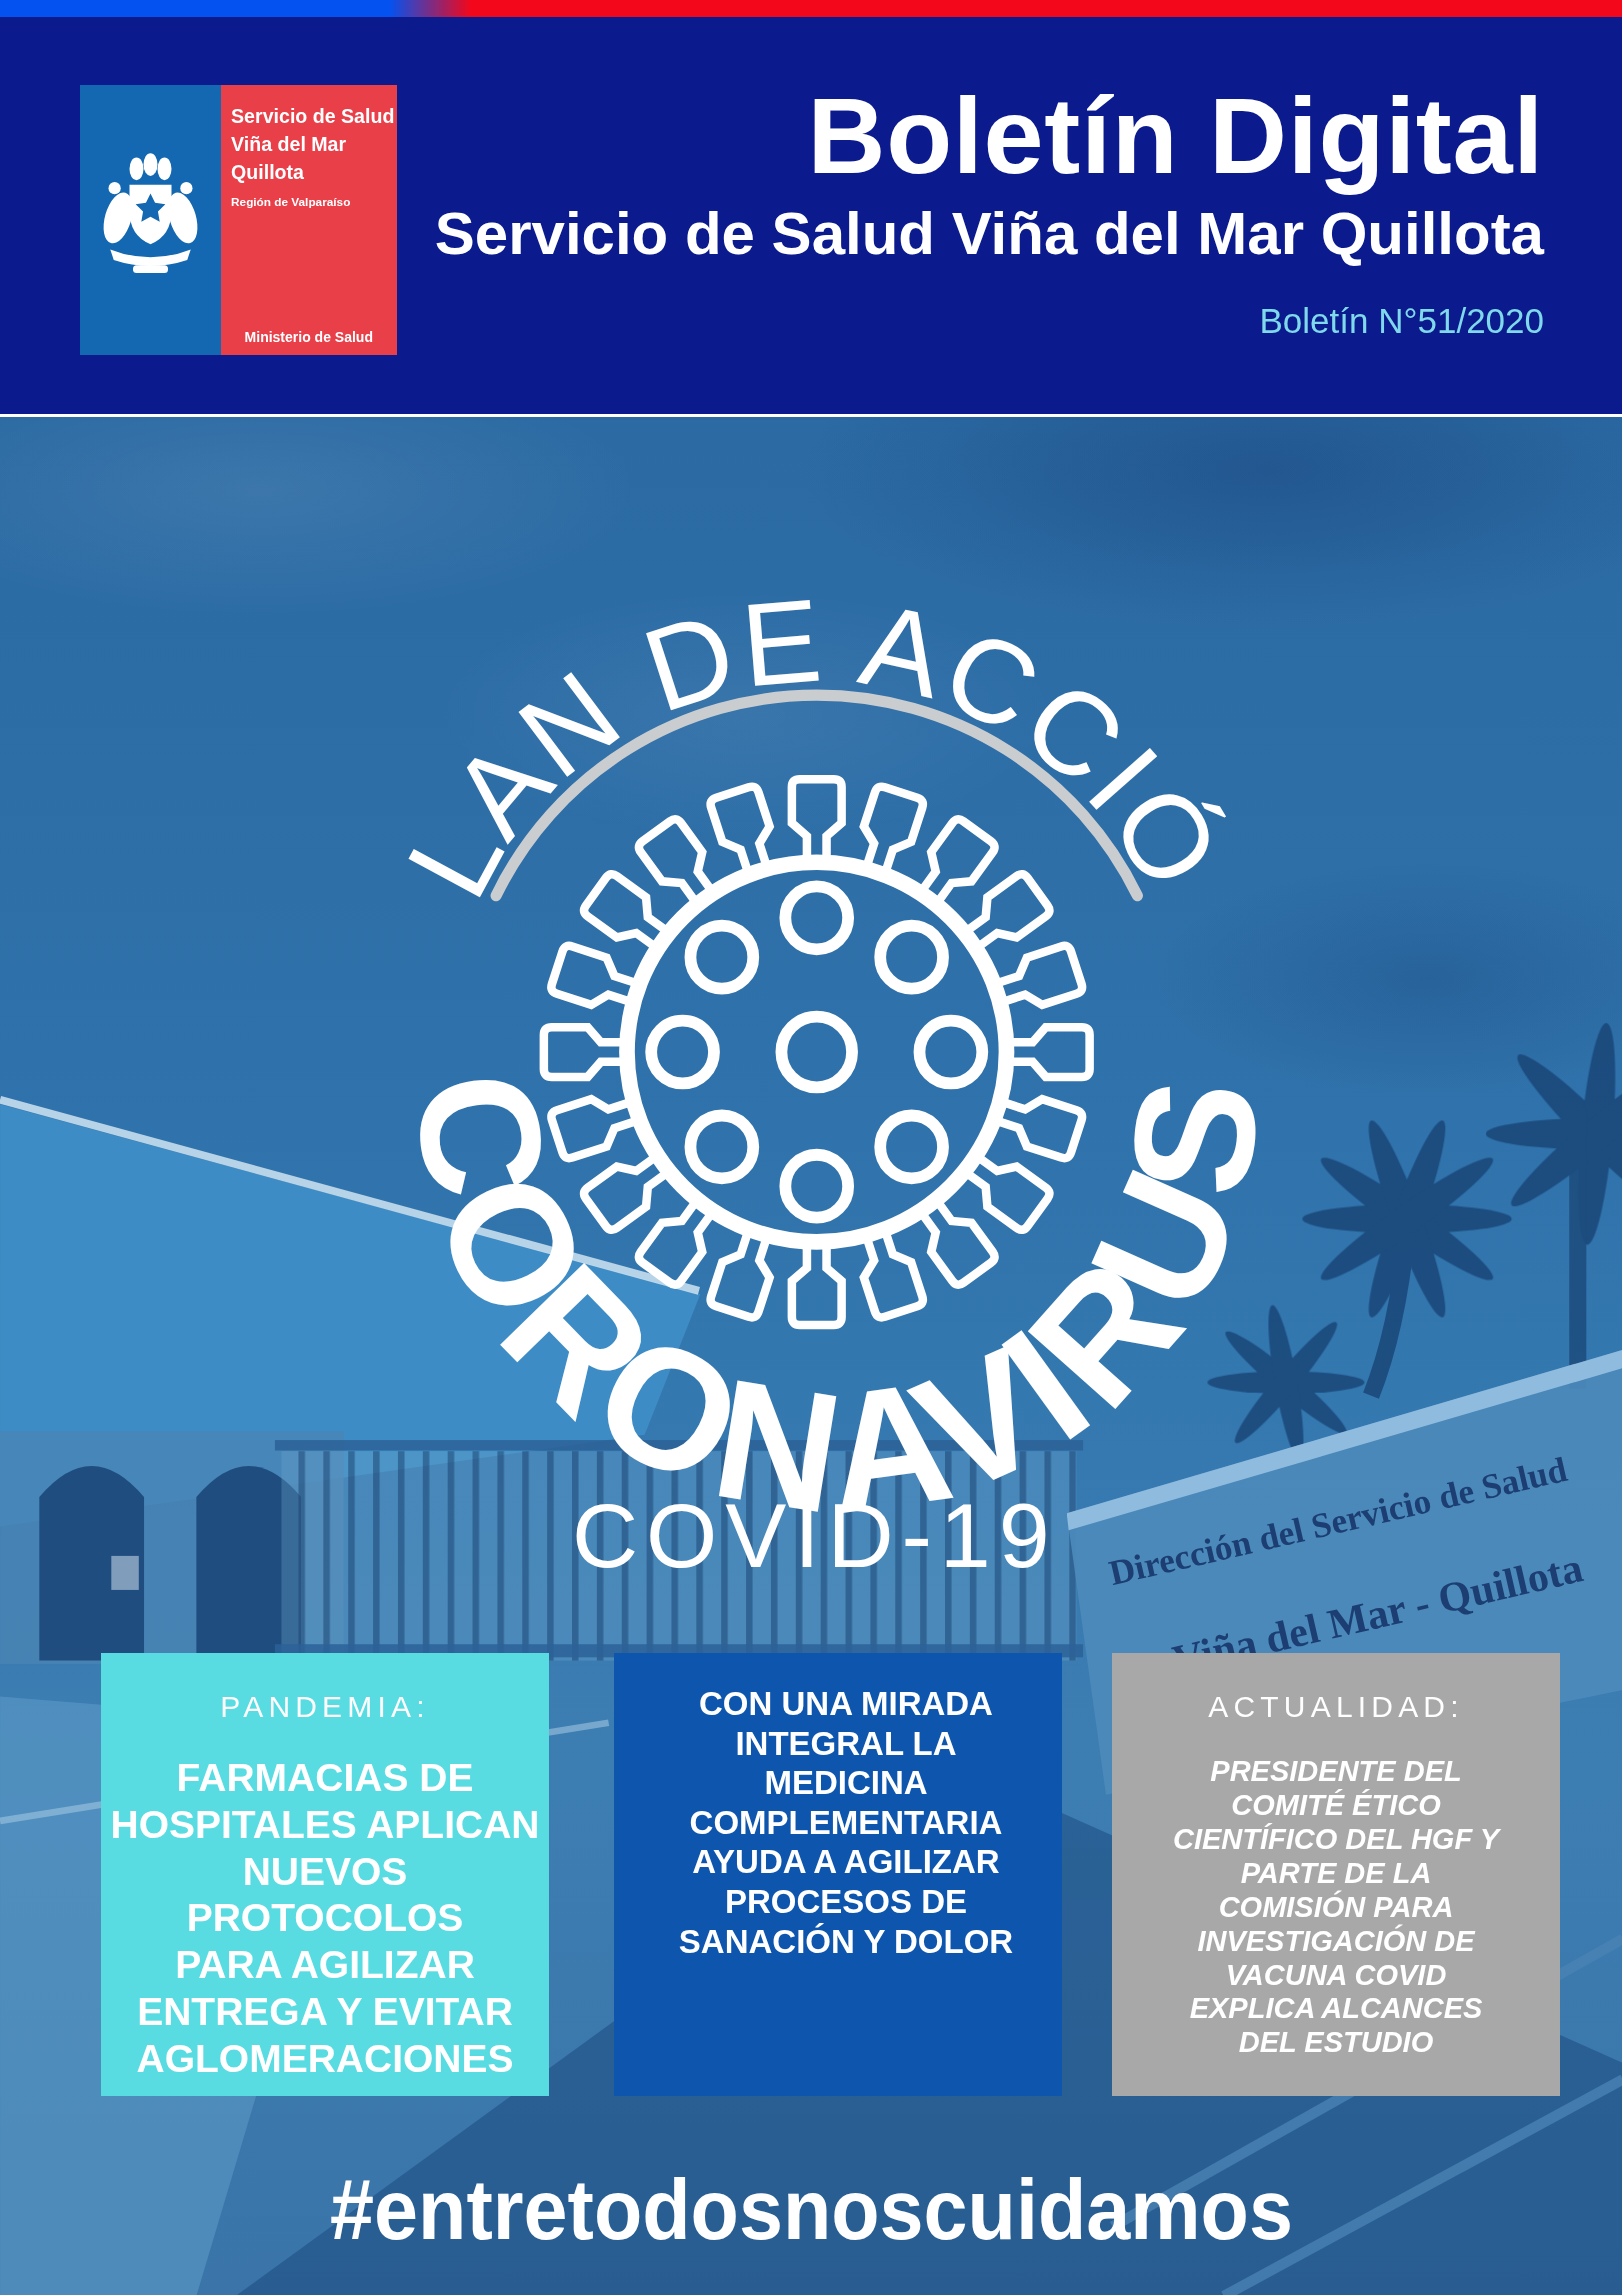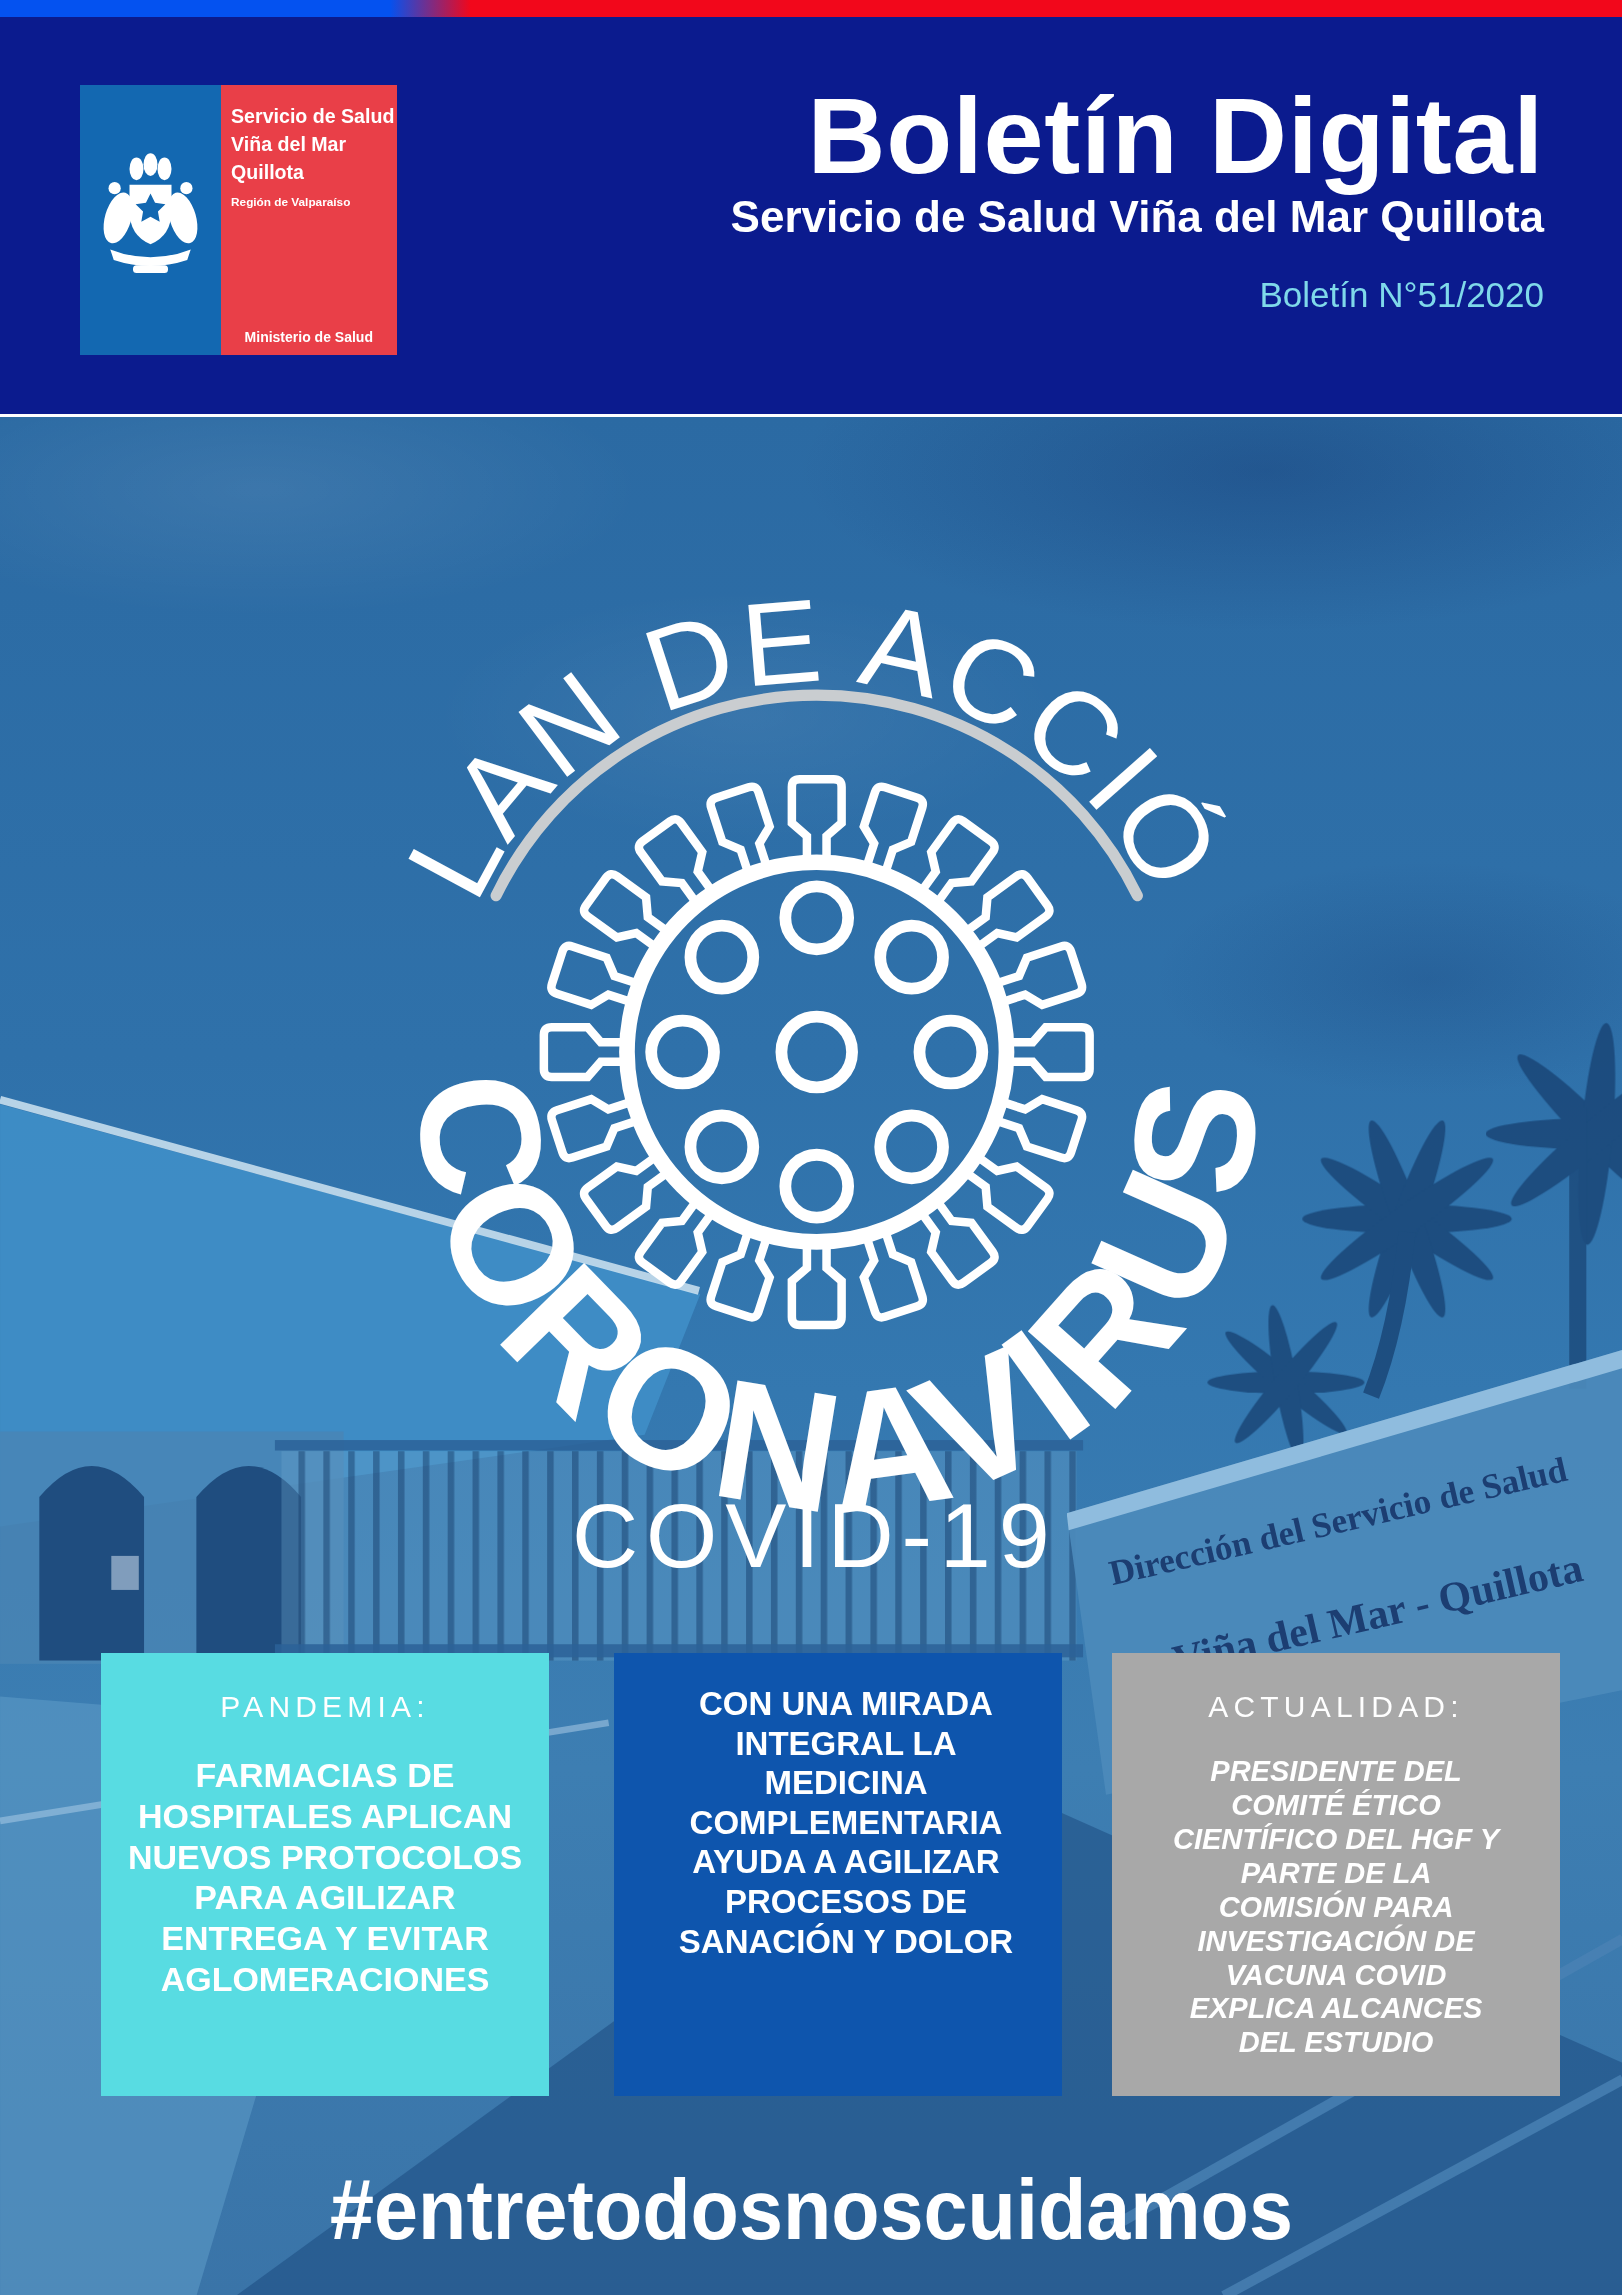--- a/index.html
+++ b/index.html
@@ -13,42 +13,42 @@
   
   .header{position:absolute;left:0;top:17px;width:1623px;height:397px;background:#0b1b8e;}
   .logo{position:absolute;left:80px;top:68px;width:317px;height:270px;display:flex;}
   .logo-blue{width:141px;height:100%;background:#1368b1;display:flex;align-items:center;justify-content:center;}
   .logo-red{position:relative;width:177px;height:100%;background:#e93f48;color:#fff;box-sizing:border-box;padding:17px 0 0 10.5px;}
   .logo-red .l{font-size:19.6px;font-weight:700;line-height:28px;white-space:nowrap;}
   .logo-red .region{font-size:11.8px;font-weight:700;margin-top:9.2px;}
   .logo-red .ministry{position:absolute;bottom:10.5px;left:0;width:100%;text-align:center;font-size:14px;font-weight:700;white-space:nowrap;}
   .masthead{position:absolute;top:65px;right:79px;text-align:right;color:#fff;}
   .masthead h1{margin:0;font-size:108px;line-height:1.0;font-weight:700;letter-spacing:0.7px;}
-  .masthead .subtitle{margin-top:2px;font-size:44px;font-weight:700;}
+  .masthead .subtitle{margin-top:9px;font-size:60px;font-weight:700;}
   .masthead .issue{margin-top:33px;font-size:35px;font-weight:400;color:#7fd9ea;text-align:right;}
 
   
   .photo{position:absolute;left:0;top:414px;width:1623px;height:1882px;overflow:hidden;
     background:
       radial-gradient(ellipse 589px 196px at 16% 4%, rgba(255,255,255,.08), transparent 65%),
       radial-gradient(ellipse 720px 249px at 78% 3%, rgba(8,28,86,.25), transparent 65%),
       radial-gradient(ellipse 523px 209px at 46% 16%, rgba(255,255,255,.06), transparent 60%),
       radial-gradient(ellipse 458px 196px at 88% 30%, rgba(10,35,90,.18), transparent 60%),
       linear-gradient(180deg,#2b6aa3 0%,#2f71aa 34%,#3478b0 52%,#3d7eb2 72%,#3a74a8 100%);}
   .photo .whiteline{position:absolute;left:0;top:0;width:100%;height:3.3px;background:#ffffff;z-index:5;}
   .scene{position:absolute;left:0;top:0;width:1623px;height:1882px;z-index:1;}
 
   
   .card{position:absolute;top:1239px;width:448px;height:443px;z-index:3;color:#fff;text-align:center;box-sizing:border-box;}
   .card .label{margin-top:37px;font-size:30px;font-weight:300;letter-spacing:5.2px;}
   .card .title{margin-top:31px;font-weight:700;white-space:pre-line;letter-spacing:0px;}
   .card-cyan{left:101px;background:#58dce2;}
   .card-blue{left:614px;background:#0e55ad;}
   .card-gray{left:1112px;background:#a8a8a8;}
-  .card-cyan .title{font-size:34px;line-height:1.2;}
+  .card-cyan .title{font-size:39px;line-height:1.2;}
   .card-blue .title{font-size:33px;line-height:1.2;padding-left:16px;}
   .card-gray .title{font-size:29px;line-height:1.17;font-style:italic;}
 
   
   .hashtag{position:absolute;left:0;top:1746px;width:1623px;text-align:center;z-index:4;
     color:#fff;font-size:86px;font-weight:700;transform:scaleX(0.92);letter-spacing:0;}
 </style>
 </head>
 <body>
 

